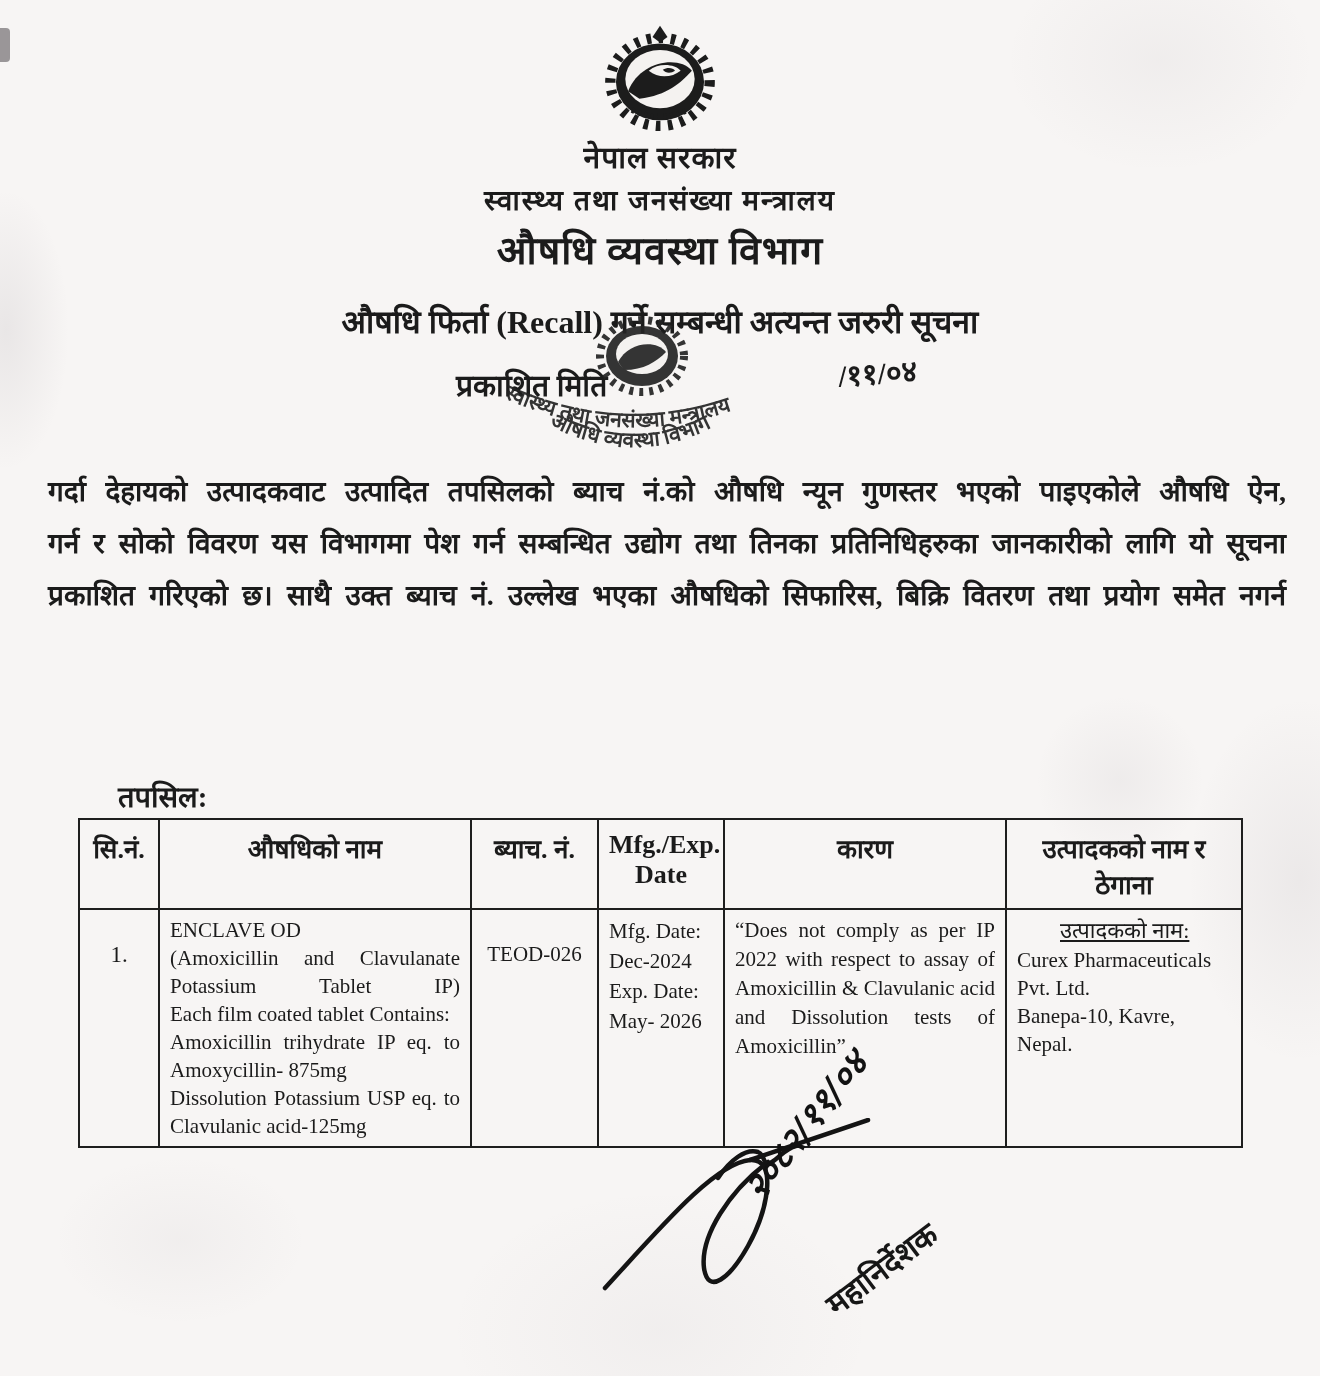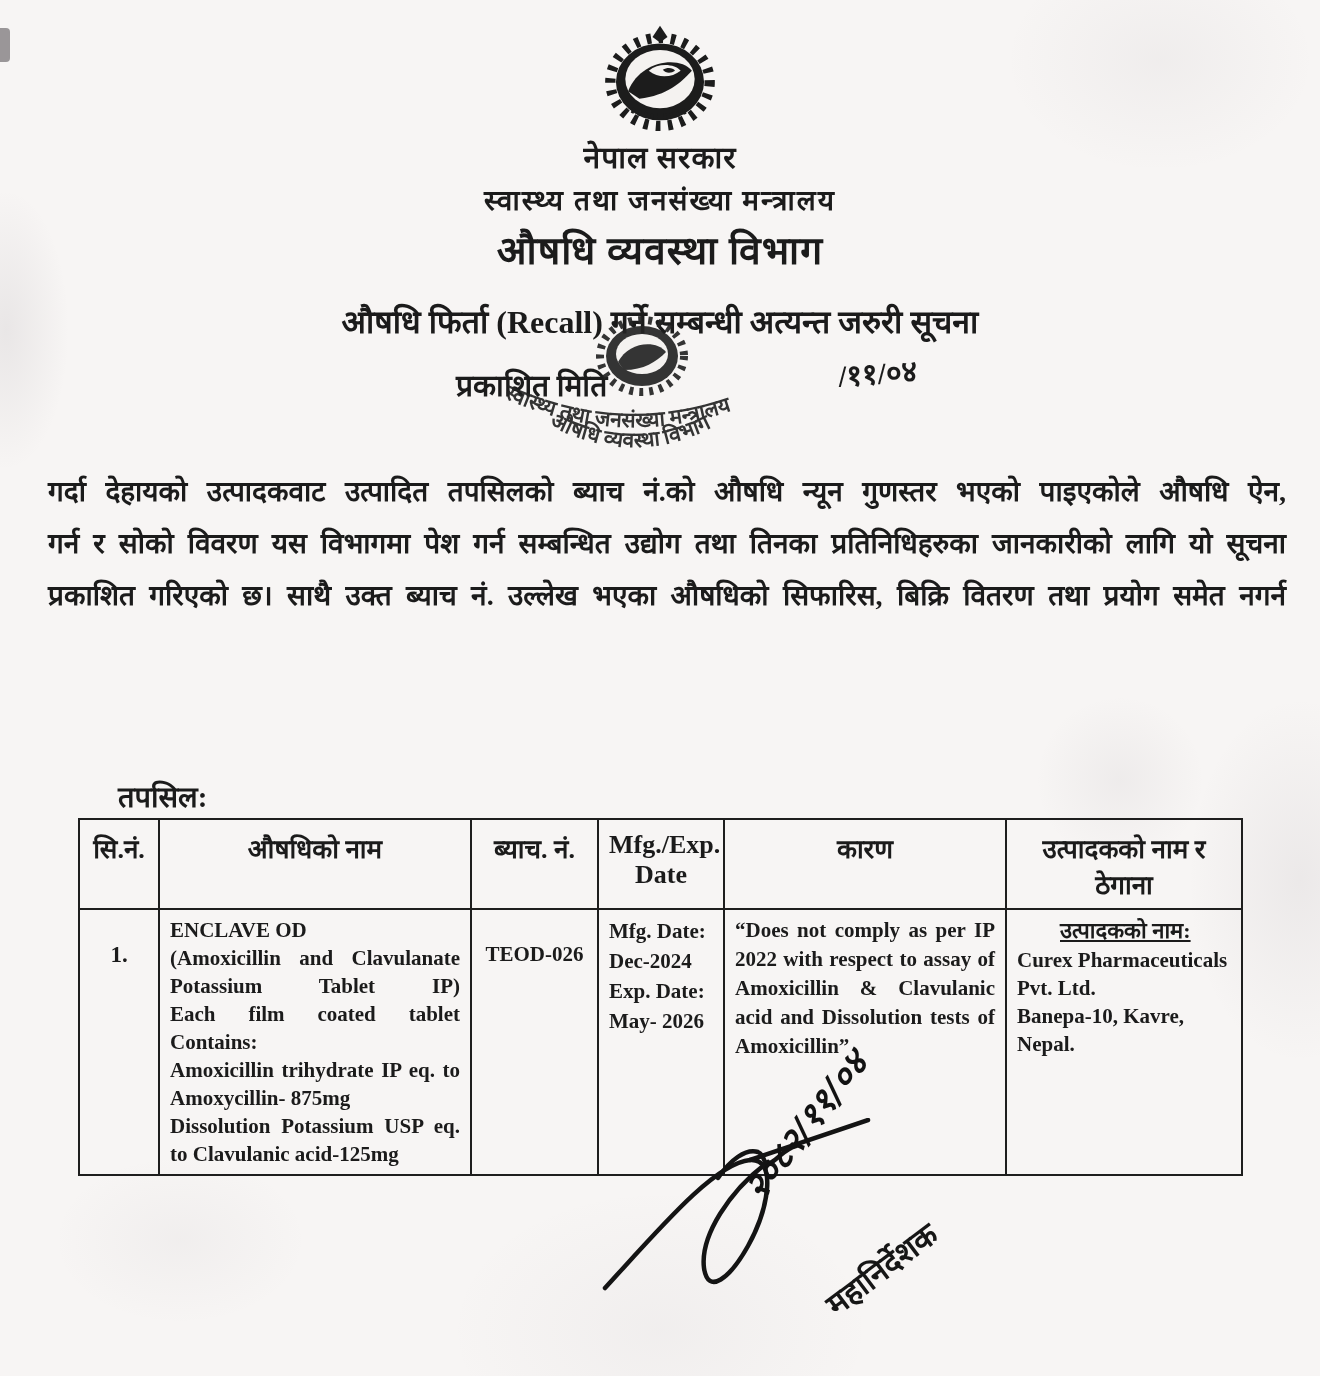--- a/index.html
+++ b/index.html
@@ -36,21 +36,21 @@
     position:absolute;left:78px;top:818px;width:1163px;
     border-collapse:collapse;table-layout:fixed;
   }
   table.recall th, table.recall td{
     border:2.5px solid #1e1e1e;vertical-align:top;padding:6px 10px;
   }
   table.recall th{
     font-size:26px;font-weight:700;text-align:center;padding-top:10px;height:70px;
   }
   th.eng{font-size:22px;}
-  td{font-size:21px;font-weight:700;}
+  td{font-size:21px;font-weight:400;}
   .cell-center{text-align:center;}
   td .pad-top{padding-top:26px;font-size:23px;}
   .drug-line{line-height:28px;text-align:justify;text-align-last:left;}
   .mfg-line{line-height:30px;font-size:21px;}
   .reason{line-height:29px;text-align:justify;text-align-last:left;}
   .mfr-label{text-decoration:underline;font-size:22px;line-height:30px;margin-left:43px;}
   .mfr-line{line-height:28px;}
   .sig-date{
     left:770px;top:1160px;width:300px;font-size:36px;font-weight:700;font-style:italic;
     transform:rotate(-52deg);transform-origin:left bottom;color:#121212;

